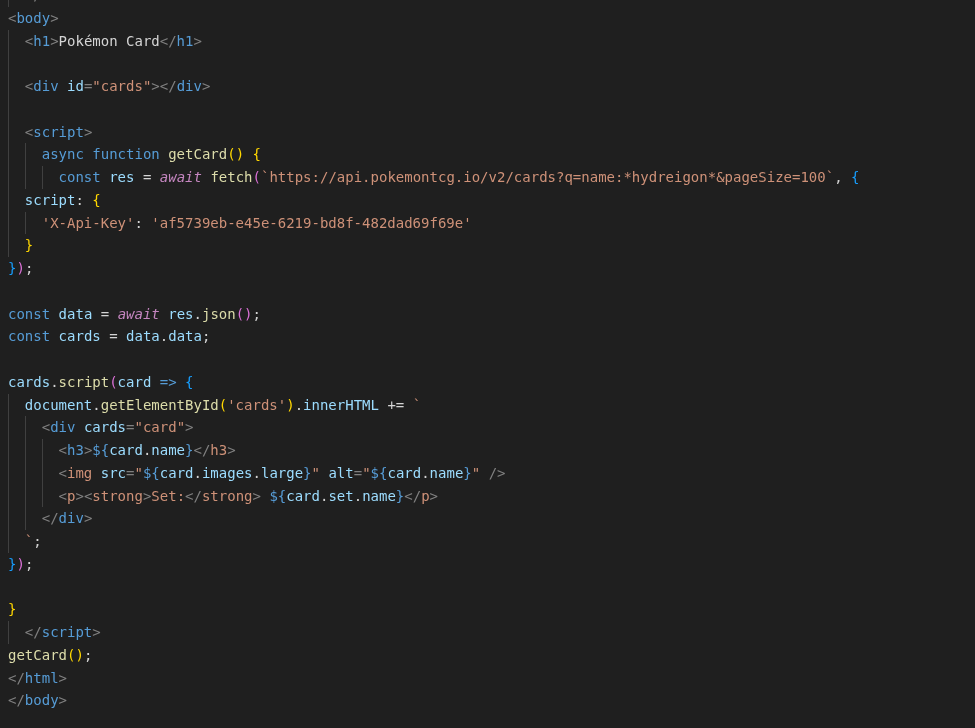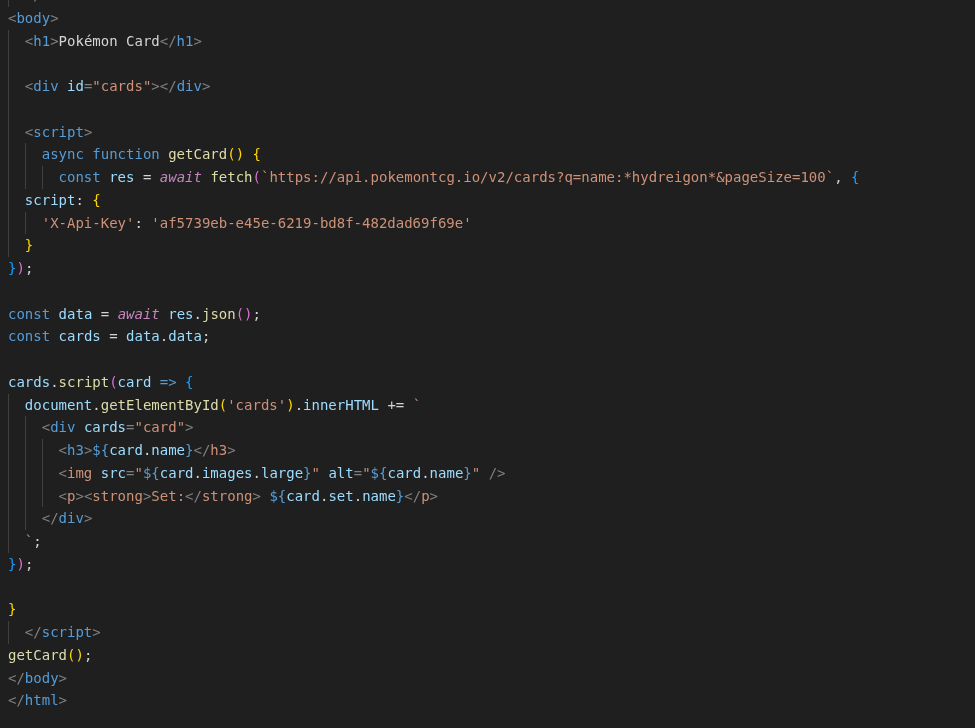--- a/index.html
+++ b/index.html
@@ -61,16 +61,16 @@
       <div class="line"><span class="guide" style="left: calc(0ch + 8px);"></span><span class="guide" style="left: calc(2ch + 8px);"></span><span class="guide" style="left: calc(4ch + 8px);"></span><span class="">      </span><span class="tk-pun">&lt;</span><span class="tk-tag">h3</span><span class="tk-pun">&gt;</span><span class="tk-interp">${</span><span class="tk-var">card</span><span class="tk-txt">.</span><span class="tk-var">name</span><span class="tk-interp">}</span><span class="tk-pun">&lt;/</span><span class="tk-str">h3</span><span class="tk-pun">&gt;</span></div>
       <div class="line"><span class="guide" style="left: calc(0ch + 8px);"></span><span class="guide" style="left: calc(2ch + 8px);"></span><span class="guide" style="left: calc(4ch + 8px);"></span><span class="">      </span><span class="tk-pun">&lt;</span><span class="tk-str">img</span><span class=""> </span><span class="tk-attr">src</span><span class="tk-pun">=</span><span class="tk-str">"</span><span class="tk-interp">${</span><span class="tk-var">card</span><span class="tk-txt">.</span><span class="tk-var">images</span><span class="tk-txt">.</span><span class="tk-var">large</span><span class="tk-interp">}</span><span class="tk-str">"</span><span class=""> </span><span class="tk-attr">alt</span><span class="tk-pun">=</span><span class="tk-str">"</span><span class="tk-interp">${</span><span class="tk-var">card</span><span class="tk-txt">.</span><span class="tk-var">name</span><span class="tk-interp">}</span><span class="tk-str">"</span><span class=""> </span><span class="tk-pun">/&gt;</span></div>
       <div class="line"><span class="guide" style="left: calc(0ch + 8px);"></span><span class="guide" style="left: calc(2ch + 8px);"></span><span class="guide" style="left: calc(4ch + 8px);"></span><span class="">      </span><span class="tk-pun">&lt;</span><span class="tk-str">p</span><span class="tk-pun">&gt;</span><span class="tk-pun">&lt;</span><span class="tk-str">strong</span><span class="tk-pun">&gt;</span><span class="tk-str">Set:</span><span class="tk-pun">&lt;/</span><span class="tk-str">strong</span><span class="tk-pun">&gt;</span><span class=""> </span><span class="tk-interp">${</span><span class="tk-var">card</span><span class="tk-txt">.</span><span class="tk-var">set</span><span class="tk-txt">.</span><span class="tk-var">name</span><span class="tk-interp">}</span><span class="tk-pun">&lt;/</span><span class="tk-str">p</span><span class="tk-pun">&gt;</span></div>
       <div class="line"><span class="guide" style="left: calc(0ch + 8px);"></span><span class="guide" style="left: calc(2ch + 8px);"></span><span class="">    </span><span class="tk-pun">&lt;/</span><span class="tk-tag">div</span><span class="tk-pun">&gt;</span></div>
       <div class="line"><span class="guide" style="left: calc(0ch + 8px);"></span><span class="">  </span><span class="tk-str">`</span><span class="tk-txt">;</span></div>
       <div class="line"><span class="tk-b3">}</span><span class="tk-b2">)</span><span class="tk-txt">;</span></div>
       <div class="line"></div>
       <div class="line"><span class="tk-b1">}</span></div>
       <div class="line"><span class="guide" style="left: calc(0ch + 8px);"></span><span class="">  </span><span class="tk-pun">&lt;/</span><span class="tk-tag">script</span><span class="tk-pun">&gt;</span></div>
       <div class="line"><span class="tk-fn">getCard</span><span class="tk-b1">(</span><span class="tk-b1">)</span><span class="tk-txt">;</span></div>
+      <div class="line"><span class="tk-pun">&lt;/</span><span class="tk-tag">html</span><span class="tk-pun">&gt;</span></div>
       <div class="line"><span class="tk-pun">&lt;/</span><span class="tk-tag">body</span><span class="tk-pun">&gt;</span></div>
-      <div class="line"><span class="tk-pun">&lt;/</span><span class="tk-tag">html</span><span class="tk-pun">&gt;</span></div>
     </div>
 </div>
 
 </body></html>

